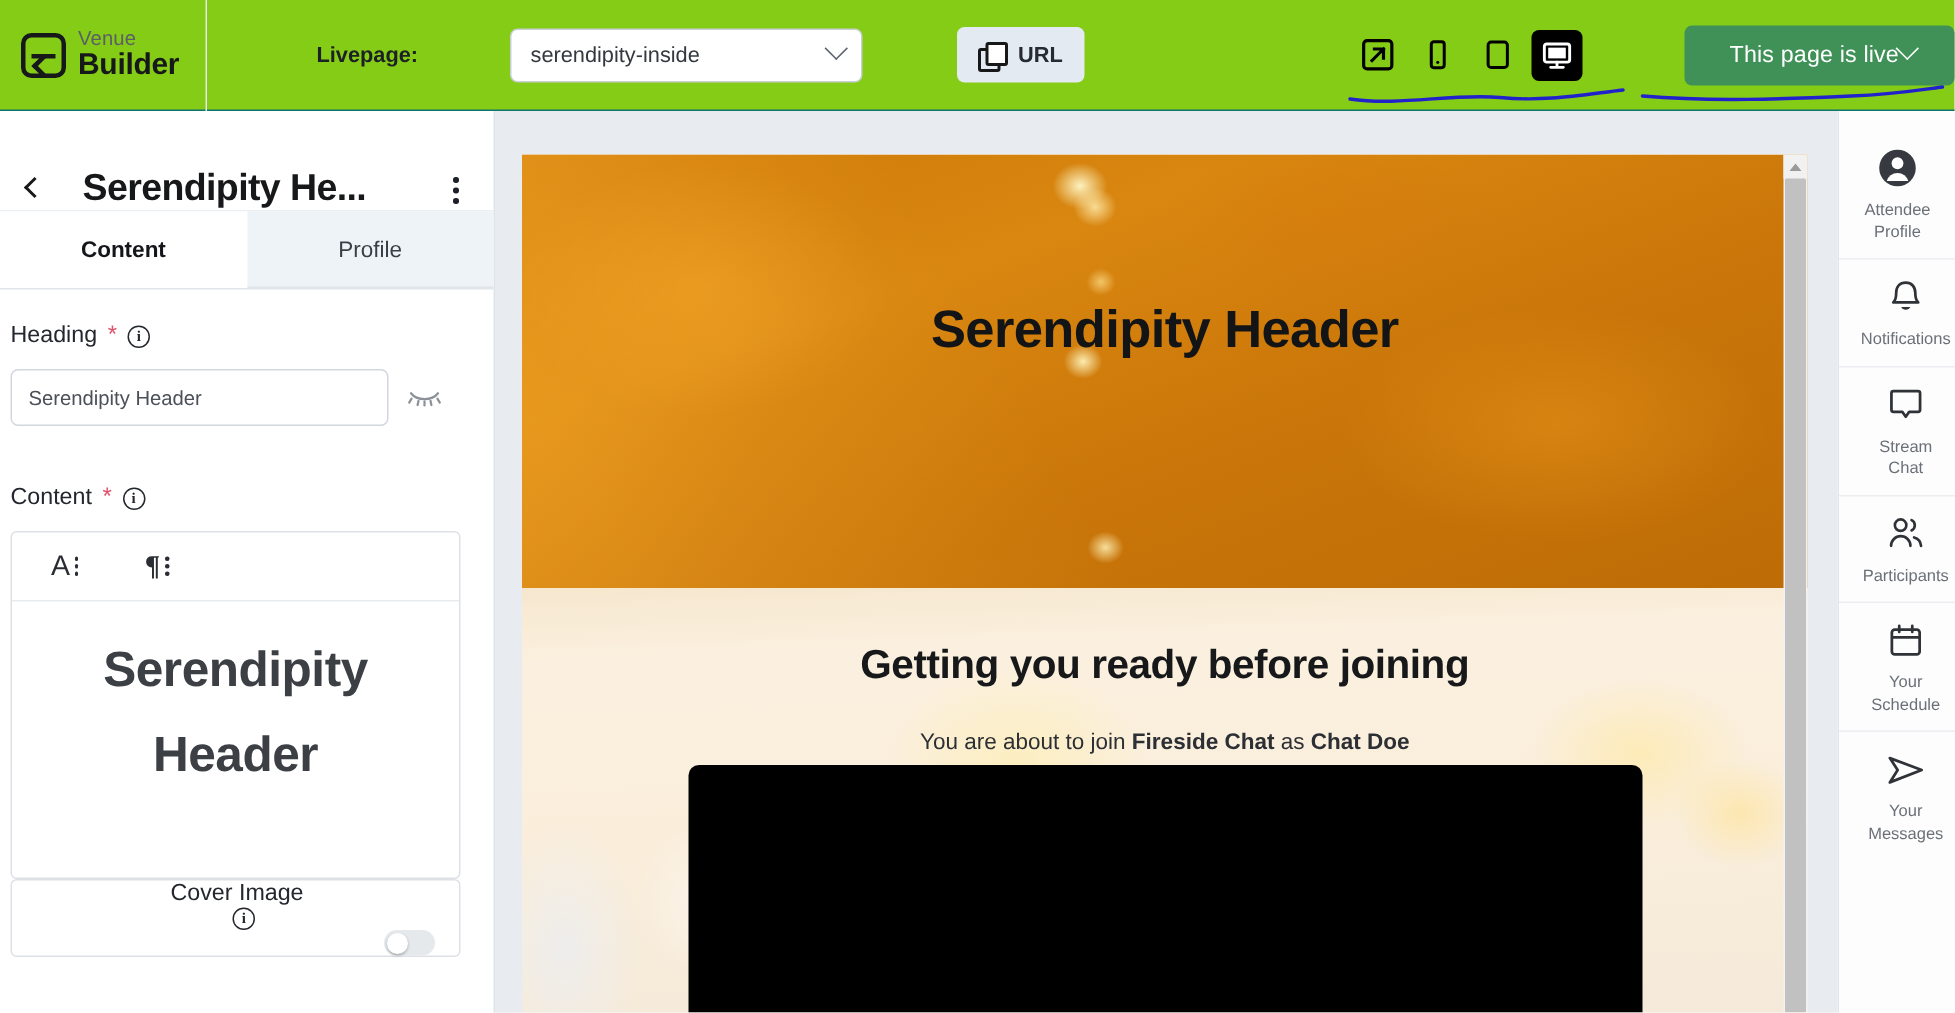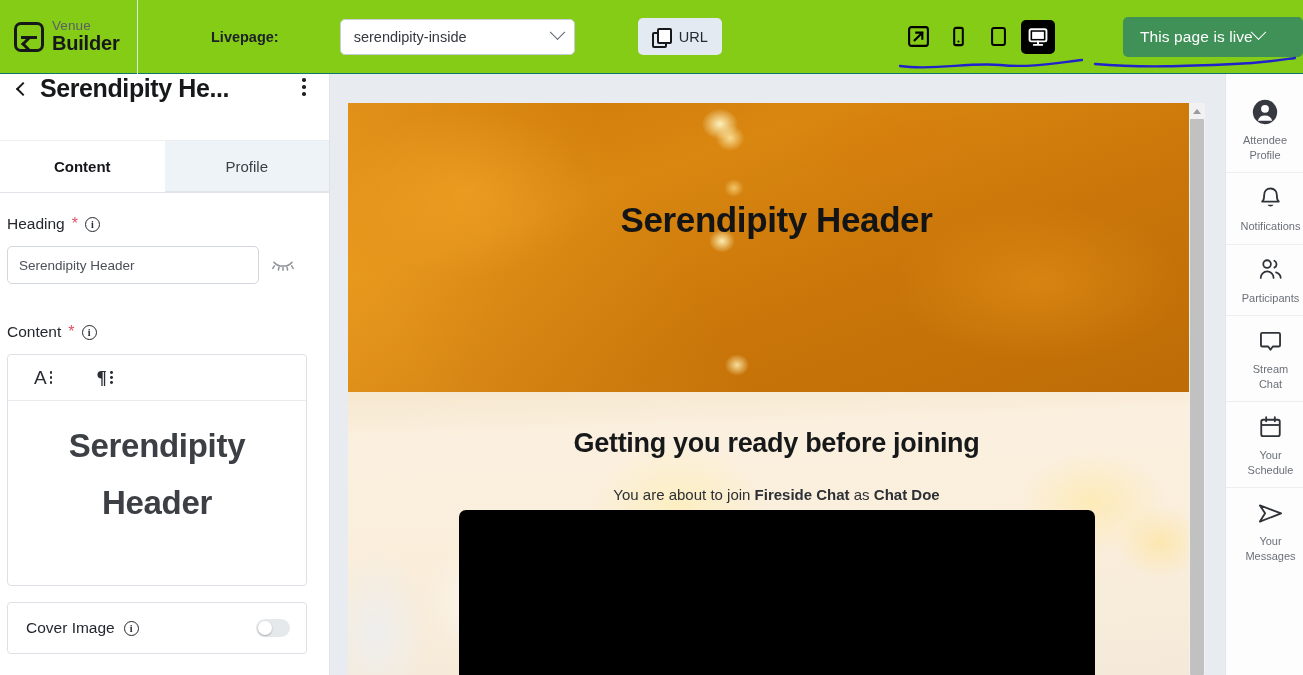--- a/index.html
+++ b/index.html
@@ -71,21 +71,21 @@
     transform: rotate(45deg) translate(-3px,-3px);
   }
   .url-btn {
     margin-left: 15px;
     height: 37px; min-width: 82px;
     background: #e4eaf2; border-radius: 5px;
     display: flex; align-items: center; gap: 9px;
     padding: 0 14px;
     cursor: pointer;
   }
-  .url-btn-label { font-size: 14.5px; font-weight: normal; color: #262a31; }
+  .url-btn-label { font-size: 14.5px; font-weight: bold; color: #262a31; }
   .copy-ico { position: relative; width: 18px; height: 18px; flex: 0 0 auto; }
   .copy-ico::before {
     content:""; position:absolute; left:0; top:4px;
     width:11px; height:12px; border:2px solid #17181a; border-radius:2px;
   }
   .copy-ico::after {
     content:""; position:absolute; left:5px; top:0;
     width:11px; height:12px; border:2px solid #17181a; border-radius:2px;
     background:#fff;
   }
@@ -99,21 +99,21 @@
     display: flex; align-items: center; justify-content: center;
     cursor: pointer;
   }
   .dev svg { display: block; }
   .dev.active { background: #000; border-radius: 5px; }
 
   .live-btn {
     margin-left: 20px;
     width: 180px; height: 40px;
     background: #3f9158; border-radius: 5px;
-    display: flex; align-items: center; justify-content: flex-start;
+    display: flex; align-items: center; justify-content: center;
     padding: 0 13px 0 17px;
     cursor: pointer;
     position: relative;
   }
   .live-btn-label { font-size: 15.5px; color: #fff; letter-spacing: .1px; }
   .chev-w {
     width: 11px; height: 11px;
     border-right: 1.6px solid #ffffff;
     border-bottom: 1.6px solid #ffffff;
     transform: rotate(45deg) translate(-3px,-3px);
@@ -132,23 +132,24 @@
   
   .leftpanel {
     position: absolute; top: 74px; left: 0;
     width: 330px; height: 601px;
     background: #ffffff;
     border-right: 1px solid #dfe3e8;
     overflow: hidden;
   }
   .lp-header {
     height: 67px;
-    display: flex; align-items: flex-start;
+    display: flex; align-items: flex-end;
     padding: 0 12px 0 8px;
     border-bottom: 1px solid #eceff2;
+    gap: 15px;
   }
   .back-chev {
     width: 30px; height: 30px;
     display:flex; align-items:center; justify-content:center;
     cursor: pointer; flex: 0 0 auto;
   }
   .back-chev i {
     display:block; width: 10px; height: 10px;
     border-left: 2px solid #17181a; border-bottom: 2px solid #17181a;
     transform: rotate(45deg);
@@ -218,26 +219,26 @@
 
   .editor-canvas {
     padding: 17px 26px 0;
     text-align: center;
     font-size: 33px; font-weight: bold; color: #3c4045;
     line-height: 1.72;
     letter-spacing: -.3px;
   }
 
   .cover-box {
-    margin-top: 16px;
     width: 300px; height: 52px;
     border: 1px solid #dde1e6; border-radius: 4px;
     background: #fff;
     display: flex; align-items: center;
     padding: 0 16px 0 18px;
+    flex-direction: column;
   }
   .cover-label { font-size: 15.5px; color: #24282e; }
   .toggle {
     margin-left: auto;
     width: 34px; height: 18px; border-radius: 9px;
     background: #e6e9ec; position: relative; cursor: pointer;
   }
   .toggle i {
     position:absolute; left:2px; top:2px;
     width:14px; height:14px; border-radius:50%;
@@ -534,38 +535,38 @@
       <svg width="27" height="27" viewBox="0 0 28 28" aria-hidden="true">
         <path d="M14 3.6 c-4.1 0-6.6 2.9-6.6 7 0 5-2 6.6-2 6.6 h17.2 s-2-1.6-2-6.6c0-4.1-2.5-7-6.6-7z" fill="none" stroke="#2f3338" stroke-width="1.9" stroke-linejoin="round"></path>
         <path d="M10.9 20.4 a3.3 2.8 0 0 0 6.2 0 z" fill="#2f3338"></path>
       </svg>
     </span>
     <span class="rail-label" style="white-space:pre-line">Notifications</span>
   </div>
 
   <div class="rail-item sep">
     <span class="rail-ico">
+      <svg width="27" height="27" viewBox="0 0 28 28" aria-hidden="true">
+        <path d="M5.5 5 h17 a1.4 1.4 0 0 1 1.4 1.4 v11.4 a1.4 1.4 0 0 1 -1.4 1.4 h-6.1 l-2.4 3.4 l-2.4 -3.4 h-6.1 a1.4 1.4 0 0 1 -1.4 -1.4 v-11.4 a1.4 1.4 0 0 1 1.4 -1.4 z" fill="none" stroke="#2f3338" stroke-width="1.9" stroke-linejoin="round"></path>
+      </svg>
+    </span>
+    <span class="rail-label" style="white-space:pre-line">Stream
+Chat</span>
+  </div>
+
+  <div class="rail-item sep">
+    <span class="rail-ico">
       <svg width="28" height="27" viewBox="0 0 30 28" aria-hidden="true">
         <circle cx="10.8" cy="8.2" r="4.1" fill="none" stroke="#2f3338" stroke-width="1.9"></circle>
         <path d="M4 23 a6.9 6.9 0 0 1 13.8 0" fill="none" stroke="#2f3338" stroke-width="1.9" stroke-linecap="round"></path>
         <path d="M18.6 4.6 a4.1 4.1 0 0 1 0 7.4" fill="none" stroke="#2f3338" stroke-width="1.9" stroke-linecap="round"></path>
         <path d="M20.4 17 a6.9 6.9 0 0 1 5 6" fill="none" stroke="#2f3338" stroke-width="1.9" stroke-linecap="round"></path>
       </svg>
     </span>
     <span class="rail-label" style="white-space:pre-line">Participants</span>
-  </div>
-
-  <div class="rail-item sep">
-    <span class="rail-ico">
-      <svg width="27" height="27" viewBox="0 0 28 28" aria-hidden="true">
-        <path d="M5.5 5 h17 a1.4 1.4 0 0 1 1.4 1.4 v11.4 a1.4 1.4 0 0 1 -1.4 1.4 h-6.1 l-2.4 3.4 l-2.4 -3.4 h-6.1 a1.4 1.4 0 0 1 -1.4 -1.4 v-11.4 a1.4 1.4 0 0 1 1.4 -1.4 z" fill="none" stroke="#2f3338" stroke-width="1.9" stroke-linejoin="round"></path>
-      </svg>
-    </span>
-    <span class="rail-label" style="white-space:pre-line">Stream
-Chat</span>
   </div>
 
   <div class="rail-item sep">
     <span class="rail-ico">
       <svg width="27" height="27" viewBox="0 0 28 28" aria-hidden="true">
         <rect x="4.4" y="6" width="19.2" height="17" rx="2" fill="none" stroke="#2f3338" stroke-width="1.9"></rect>
         <path d="M4.4 11.4 H23.6" stroke="#2f3338" stroke-width="1.9"></path>
         <path d="M9.5 3.4 V7.6 M18.5 3.4 V7.6" stroke="#2f3338" stroke-width="1.9" stroke-linecap="round"></path>
       </svg>
     </span>

